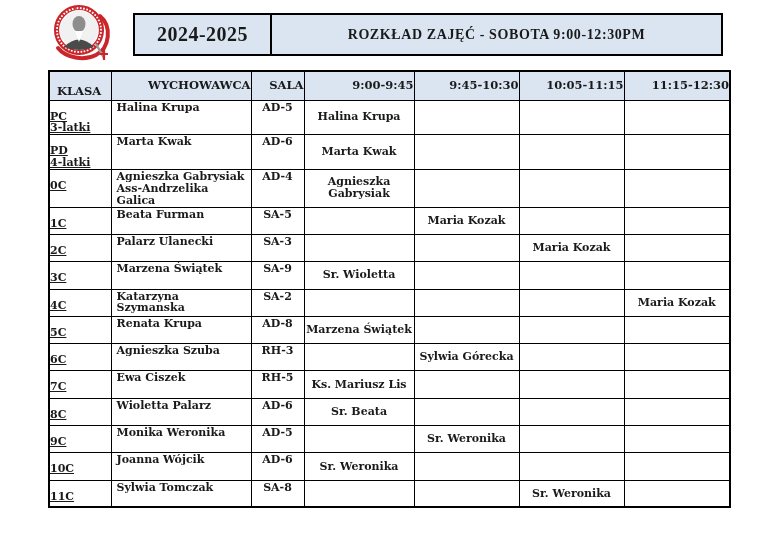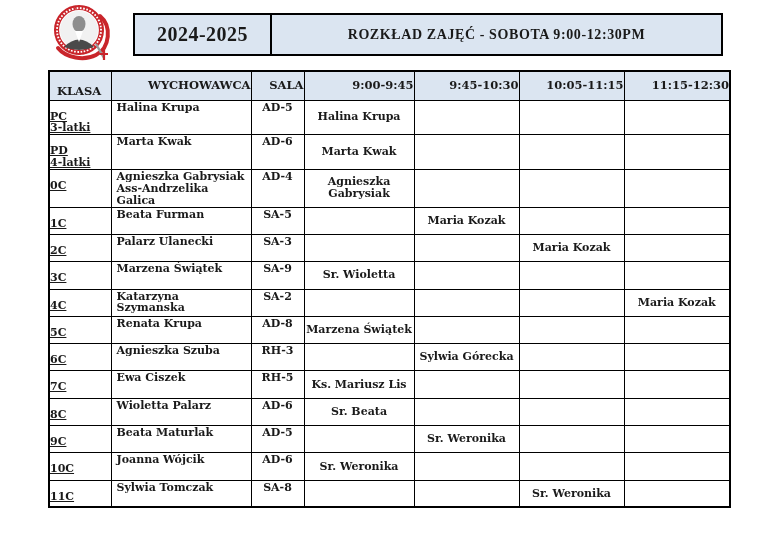--- a/index.html
+++ b/index.html
@@ -262,21 +262,21 @@
         <td class="col-klasa">8C</td>
         <td class="col-wychowawca">Wioletta Palarz</td>
         <td class="col-sala">AD-6</td>
         <td class="col-t1">Sr. Beata</td>
         <td class="col-t2"></td>
         <td class="col-t3"></td>
         <td class="col-t4"></td>
       </tr>
       <tr>
         <td class="col-klasa">9C</td>
-        <td class="col-wychowawca">Beata Maturlak</td>
+        <td class="col-wychowawca">Monika Weronika</td>
         <td class="col-sala">AD-5</td>
         <td class="col-t1"></td>
         <td class="col-t2">Sr. Weronika</td>
         <td class="col-t3"></td>
         <td class="col-t4"></td>
       </tr>
       <tr>
         <td class="col-klasa">10C</td>
         <td class="col-wychowawca">Joanna Wójcik</td>
         <td class="col-sala">AD-6</td>

